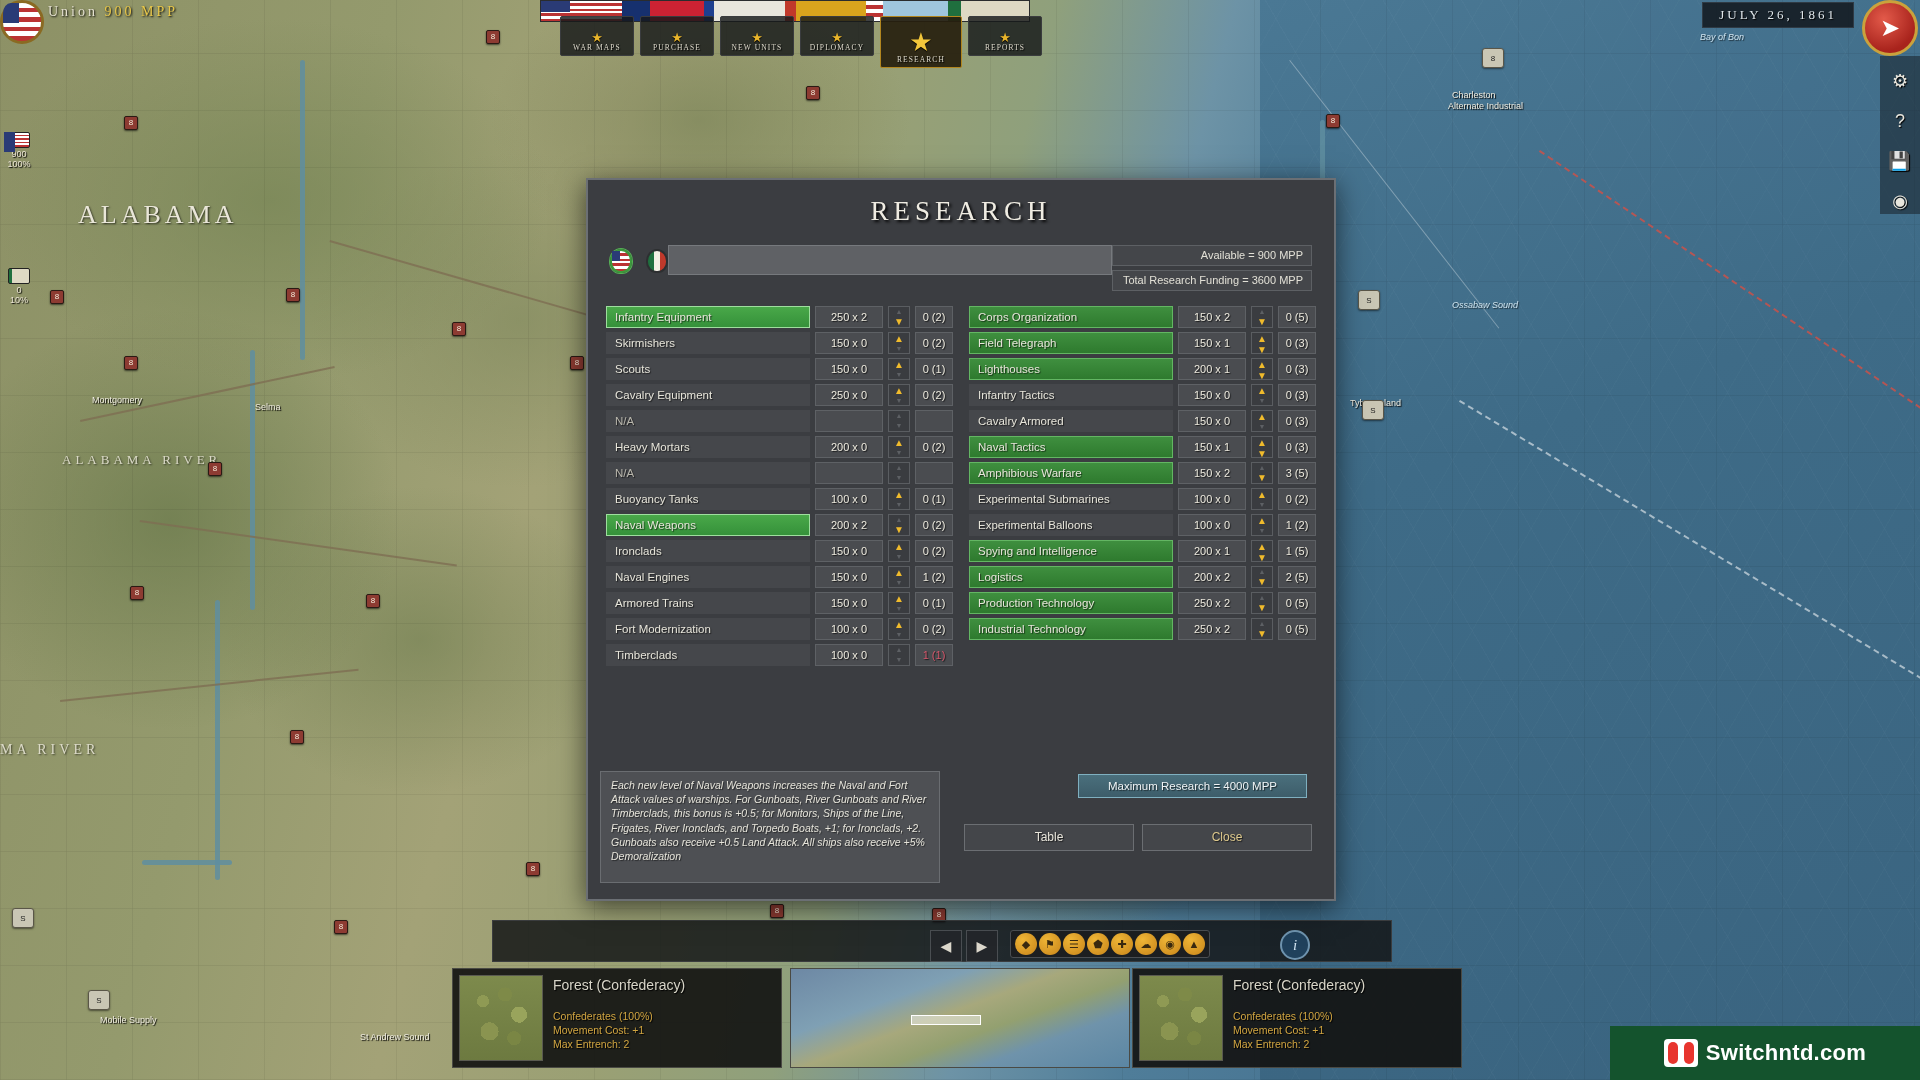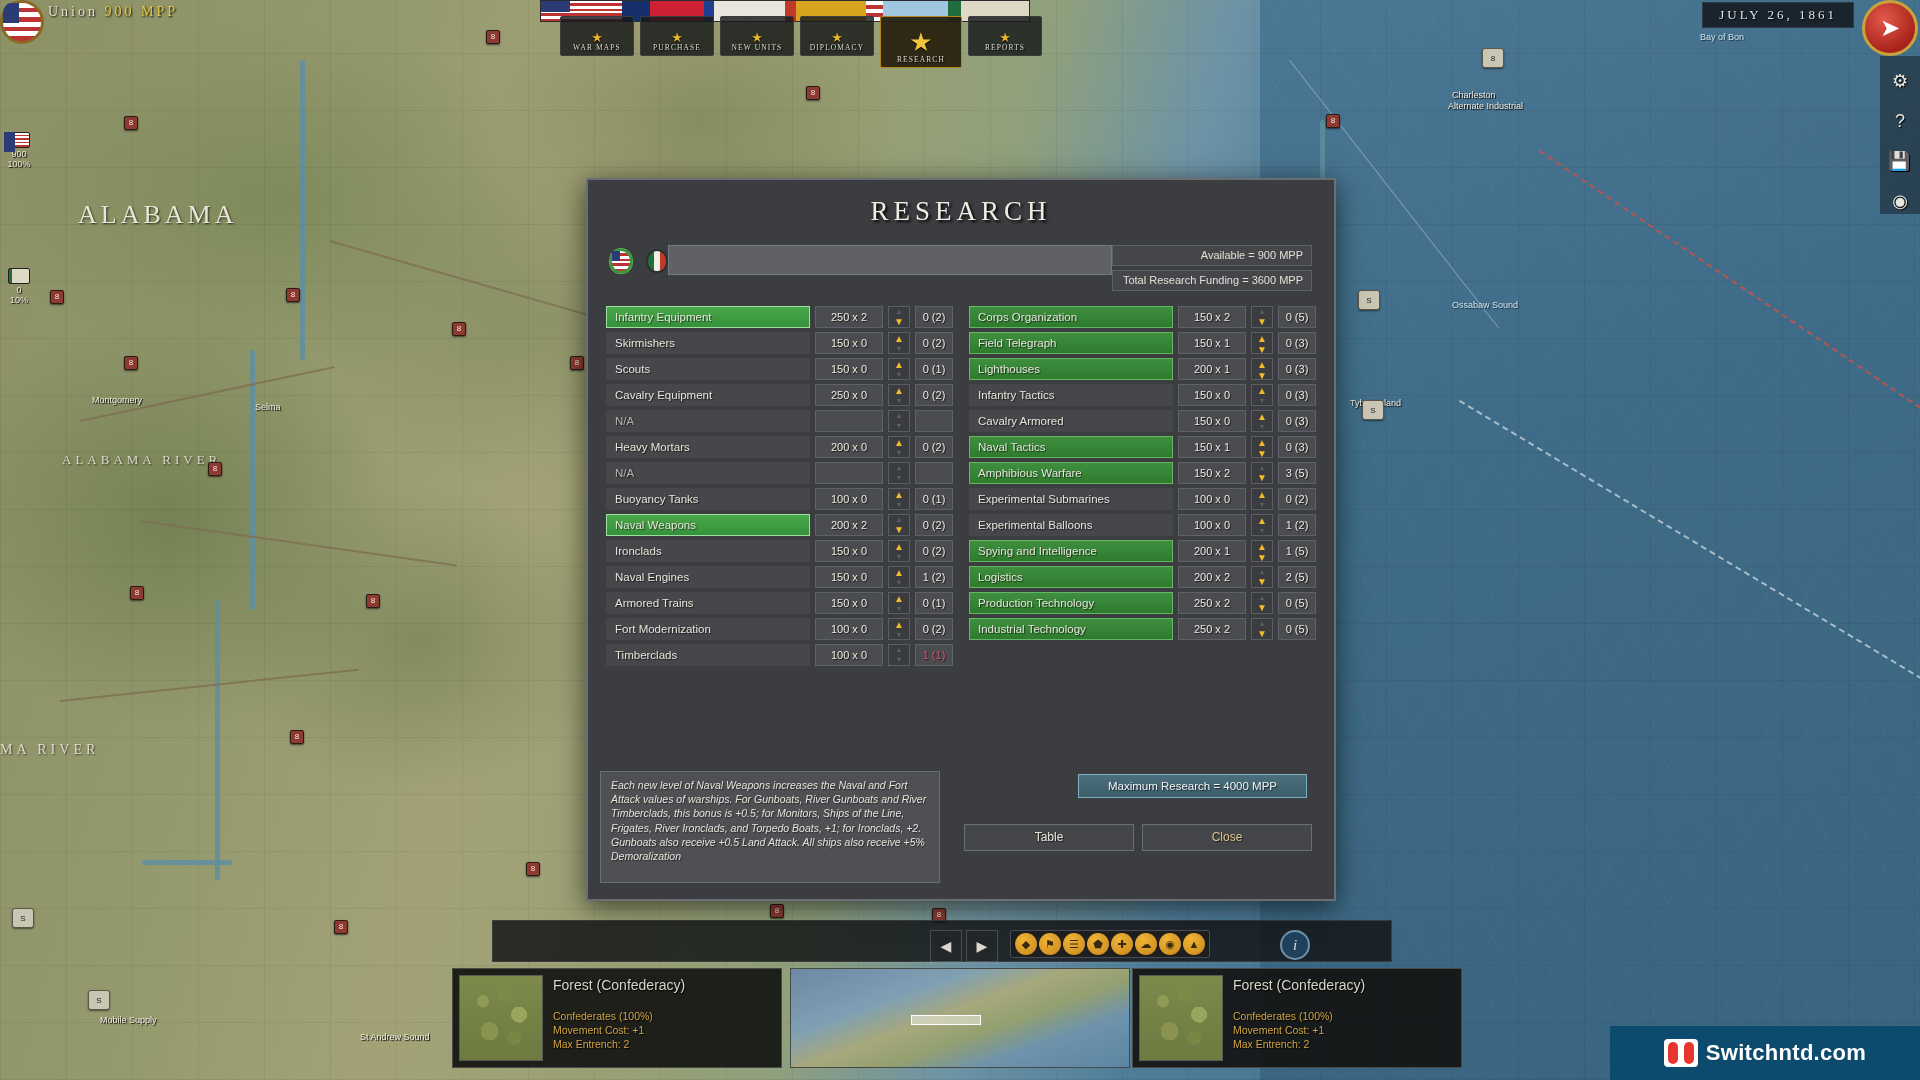--- a/index.html
+++ b/index.html
@@ -39,21 +39,21 @@
   .coastline { position:absolute; background:rgba(255,255,255,.32); height:1px; transform-origin:0 0;}
   .dashline { position:absolute; border-top:2px dashed rgba(255,255,255,.55); transform-origin:0 0;}
   .redline { position:absolute; border-top:2px dashed rgba(210,80,70,.8); transform-origin:0 0;}
 
   .statechip {
     position:absolute; color:#e9e6d8; font-family:"Liberation Serif", serif;
     letter-spacing:4px; text-shadow:1px 1px 2px rgba(0,0,0,.7); pointer-events:none;
   }
   .placelabel { position:absolute; color:#efece0; font-size:9px;
     text-shadow:1px 1px 1px #000; white-space:nowrap; }
-  .waterlabel { position:absolute; color:#cfe4ef; font-size:9px; 
+  .waterlabel { position:absolute; color:#cfe4ef; font-size:9px; font-style:italic;
     text-shadow:1px 1px 1px rgba(0,0,0,.6); white-space:nowrap; }
 
   .unit {
     position:absolute; width:14px; height:14px; border-radius:2px;
     border:1px solid #2a1a14; font-size:8px; color:#f2e9d8; text-align:center;
     line-height:12px; font-family:"Liberation Sans",sans-serif;
     box-shadow:0 1px 2px rgba(0,0,0,.6);
   }
   .unit.csa { background:#8d3b32; }
   .unit.usa { background:#8e8e8e; color:#1d1d1d; }
@@ -162,21 +162,21 @@
   .terr-txt { padding-left:10px; padding-top:2px; }
   .terr-title { font-size:14px; color:#d8d5c8; text-shadow:1px 1px 1px #000; margin-bottom:16px; }
   .terr-line { font-size:10.5px; color:#d1a541; text-shadow:1px 1px 1px #000; line-height:14px; }
   .minimap { position:absolute; left:790px; top:968px; width:340px; height:100px; z-index:8;
     border:1px solid #4a4a44;
     background:linear-gradient(160deg,#6d88a4 0%,#7fa0b4 30%,#a7a87c 46%,#93a070 60%,#6f93ab 75%,#5b86a3 100%);}
   .minimap .vp { position:absolute; left:120px; top:46px; width:70px;height:10px;
     border:1px solid #fff; background:rgba(255,255,255,.45); }
 
   .watermark { position:absolute; right:0; bottom:0; width:310px; height:54px; z-index:9;
-    background:#0c4a6e; display:flex; align-items:center; justify-content:center; gap:8px;}
+    background:#14532d; display:flex; align-items:center; justify-content:center; gap:8px;}
   .wm-logo { width:34px;height:28px;background:#fff;border-radius:4px; position:relative;}
   .wm-logo::before{content:"";position:absolute;left:4px;top:3px;width:10px;height:22px;background:#e8352e;border-radius:5px;}
   .wm-logo::after{content:"";position:absolute;right:4px;top:3px;width:10px;height:22px;background:#e8352e;border-radius:5px;}
   .wm-txt { color:#fff; font-size:22px; font-weight:bold; letter-spacing:.3px; }
 
   
   .dialog {
     position:absolute; left:586px; top:178px; width:750px; height:723px; z-index:20;
     background:#3b3d41; border:2px solid #6b6f74;
     box-shadow:0 6px 26px rgba(0,0,0,.6);

